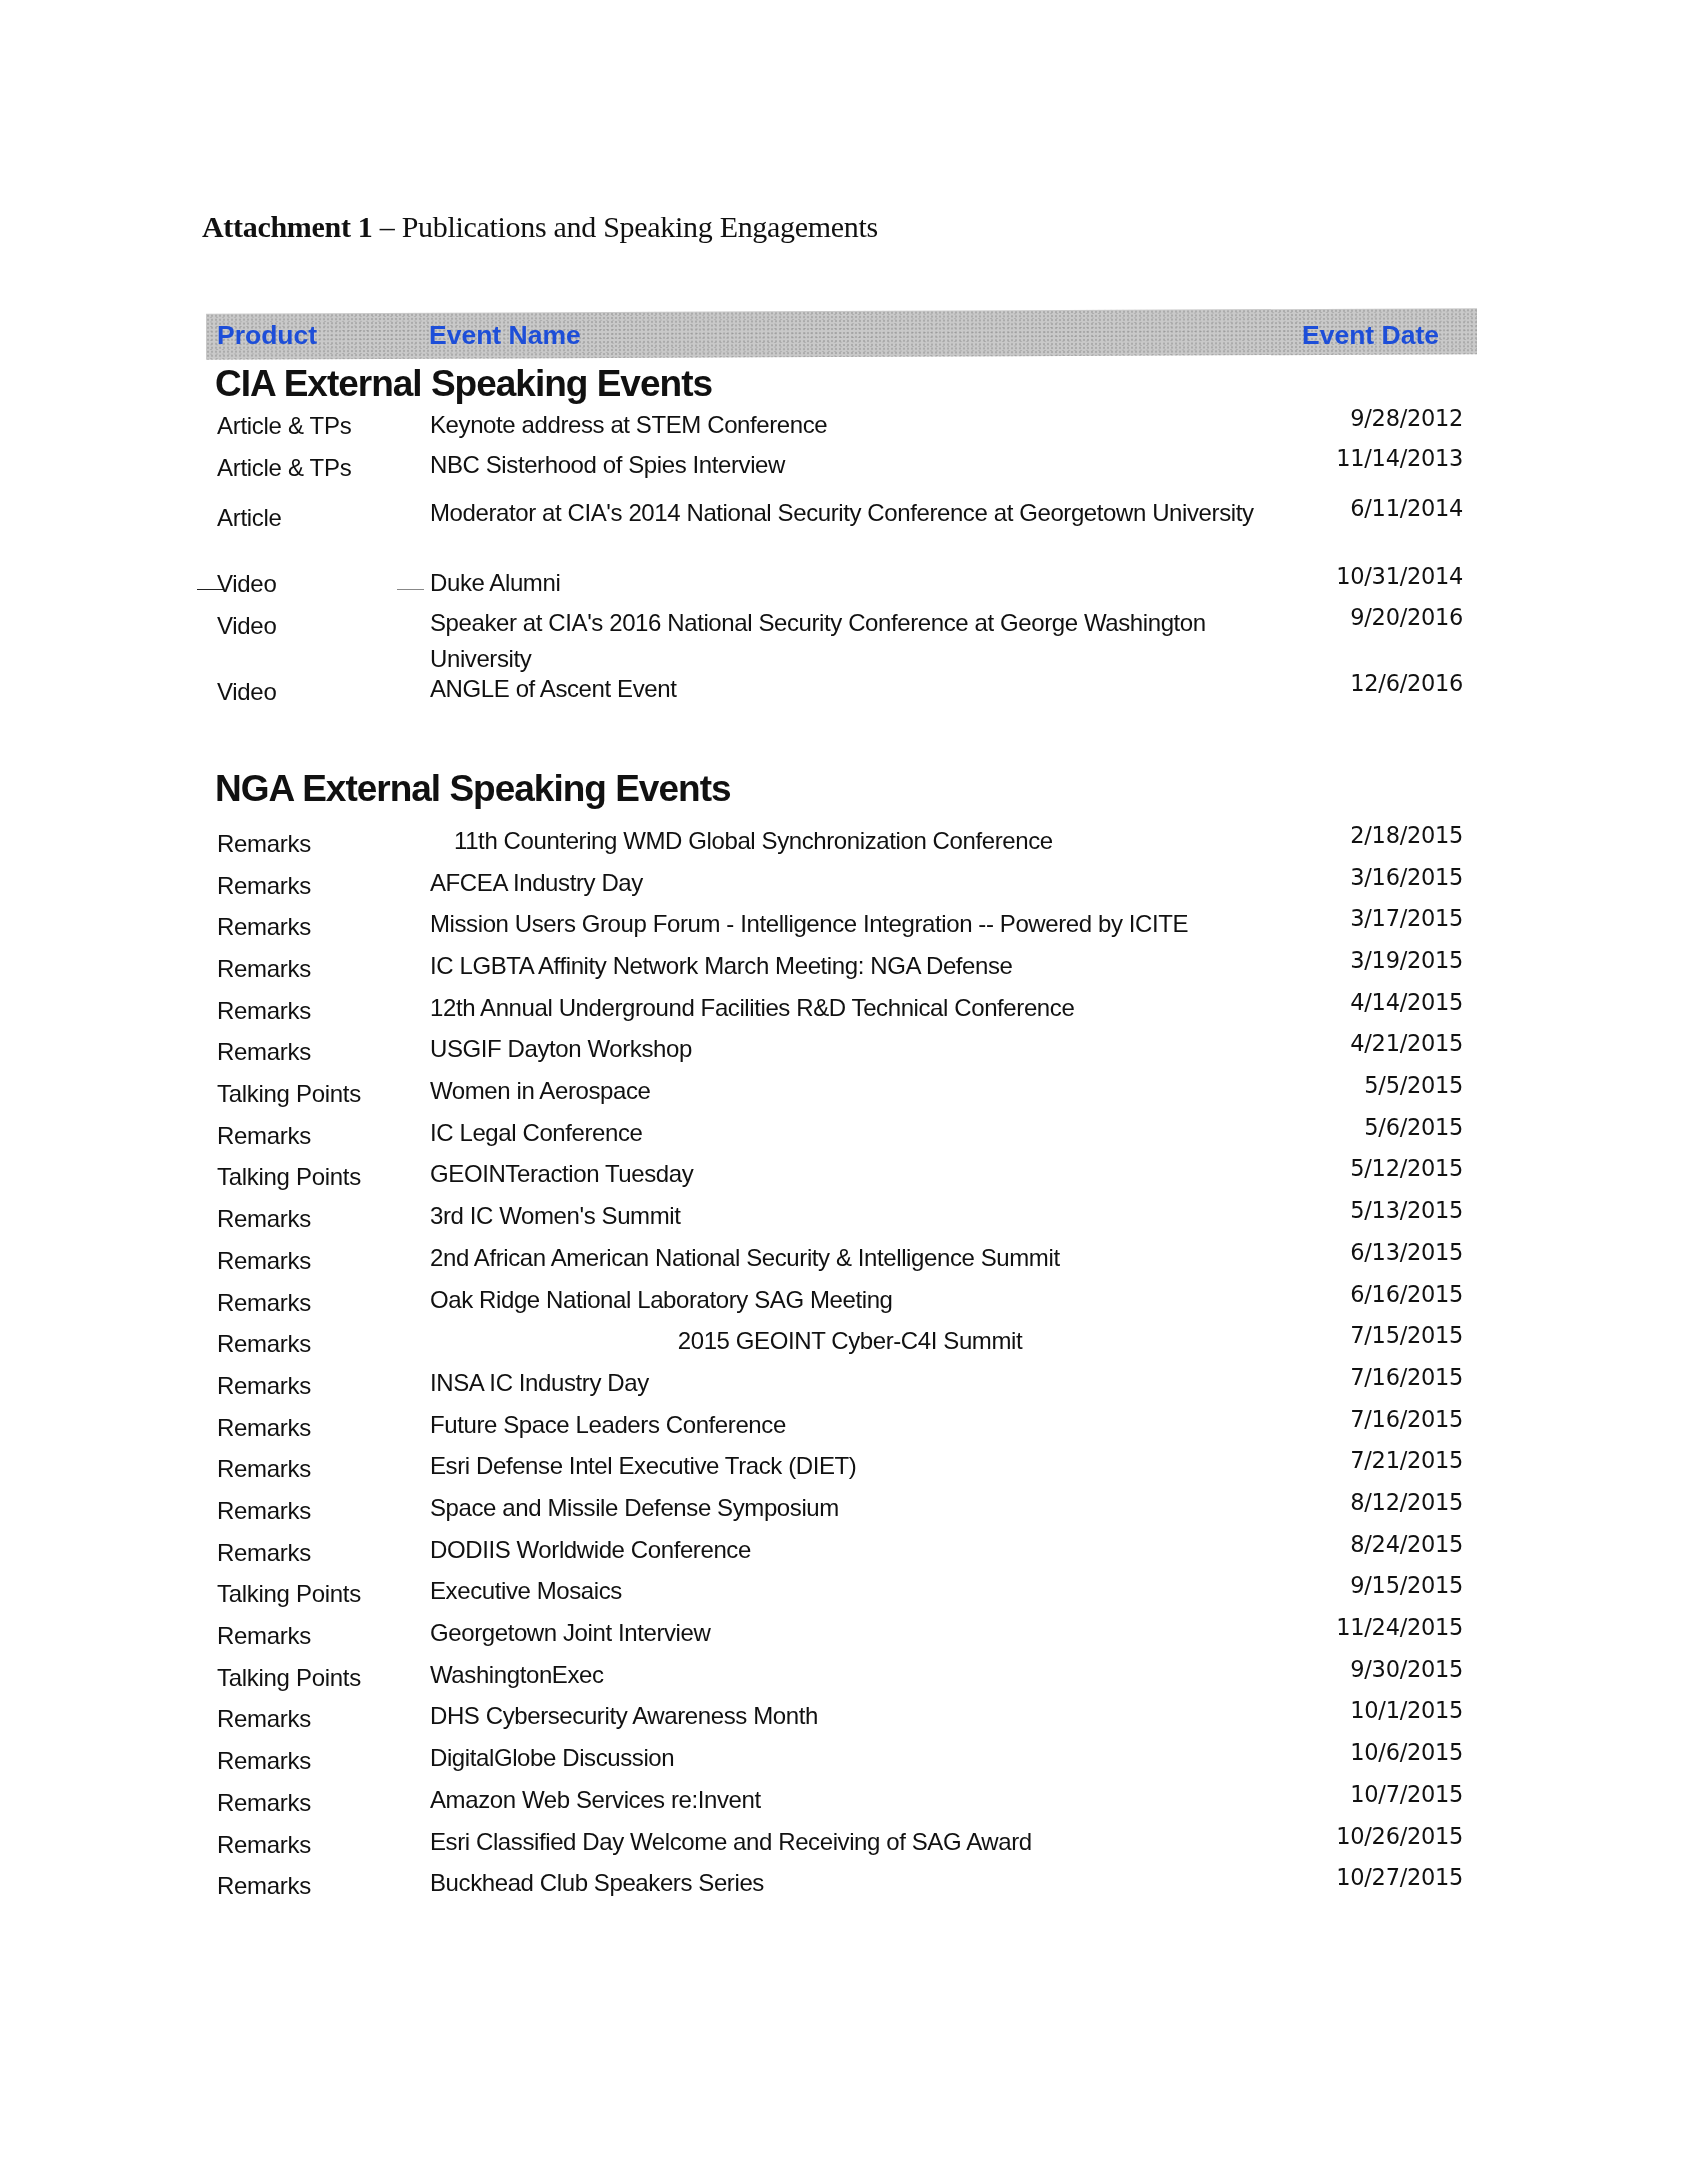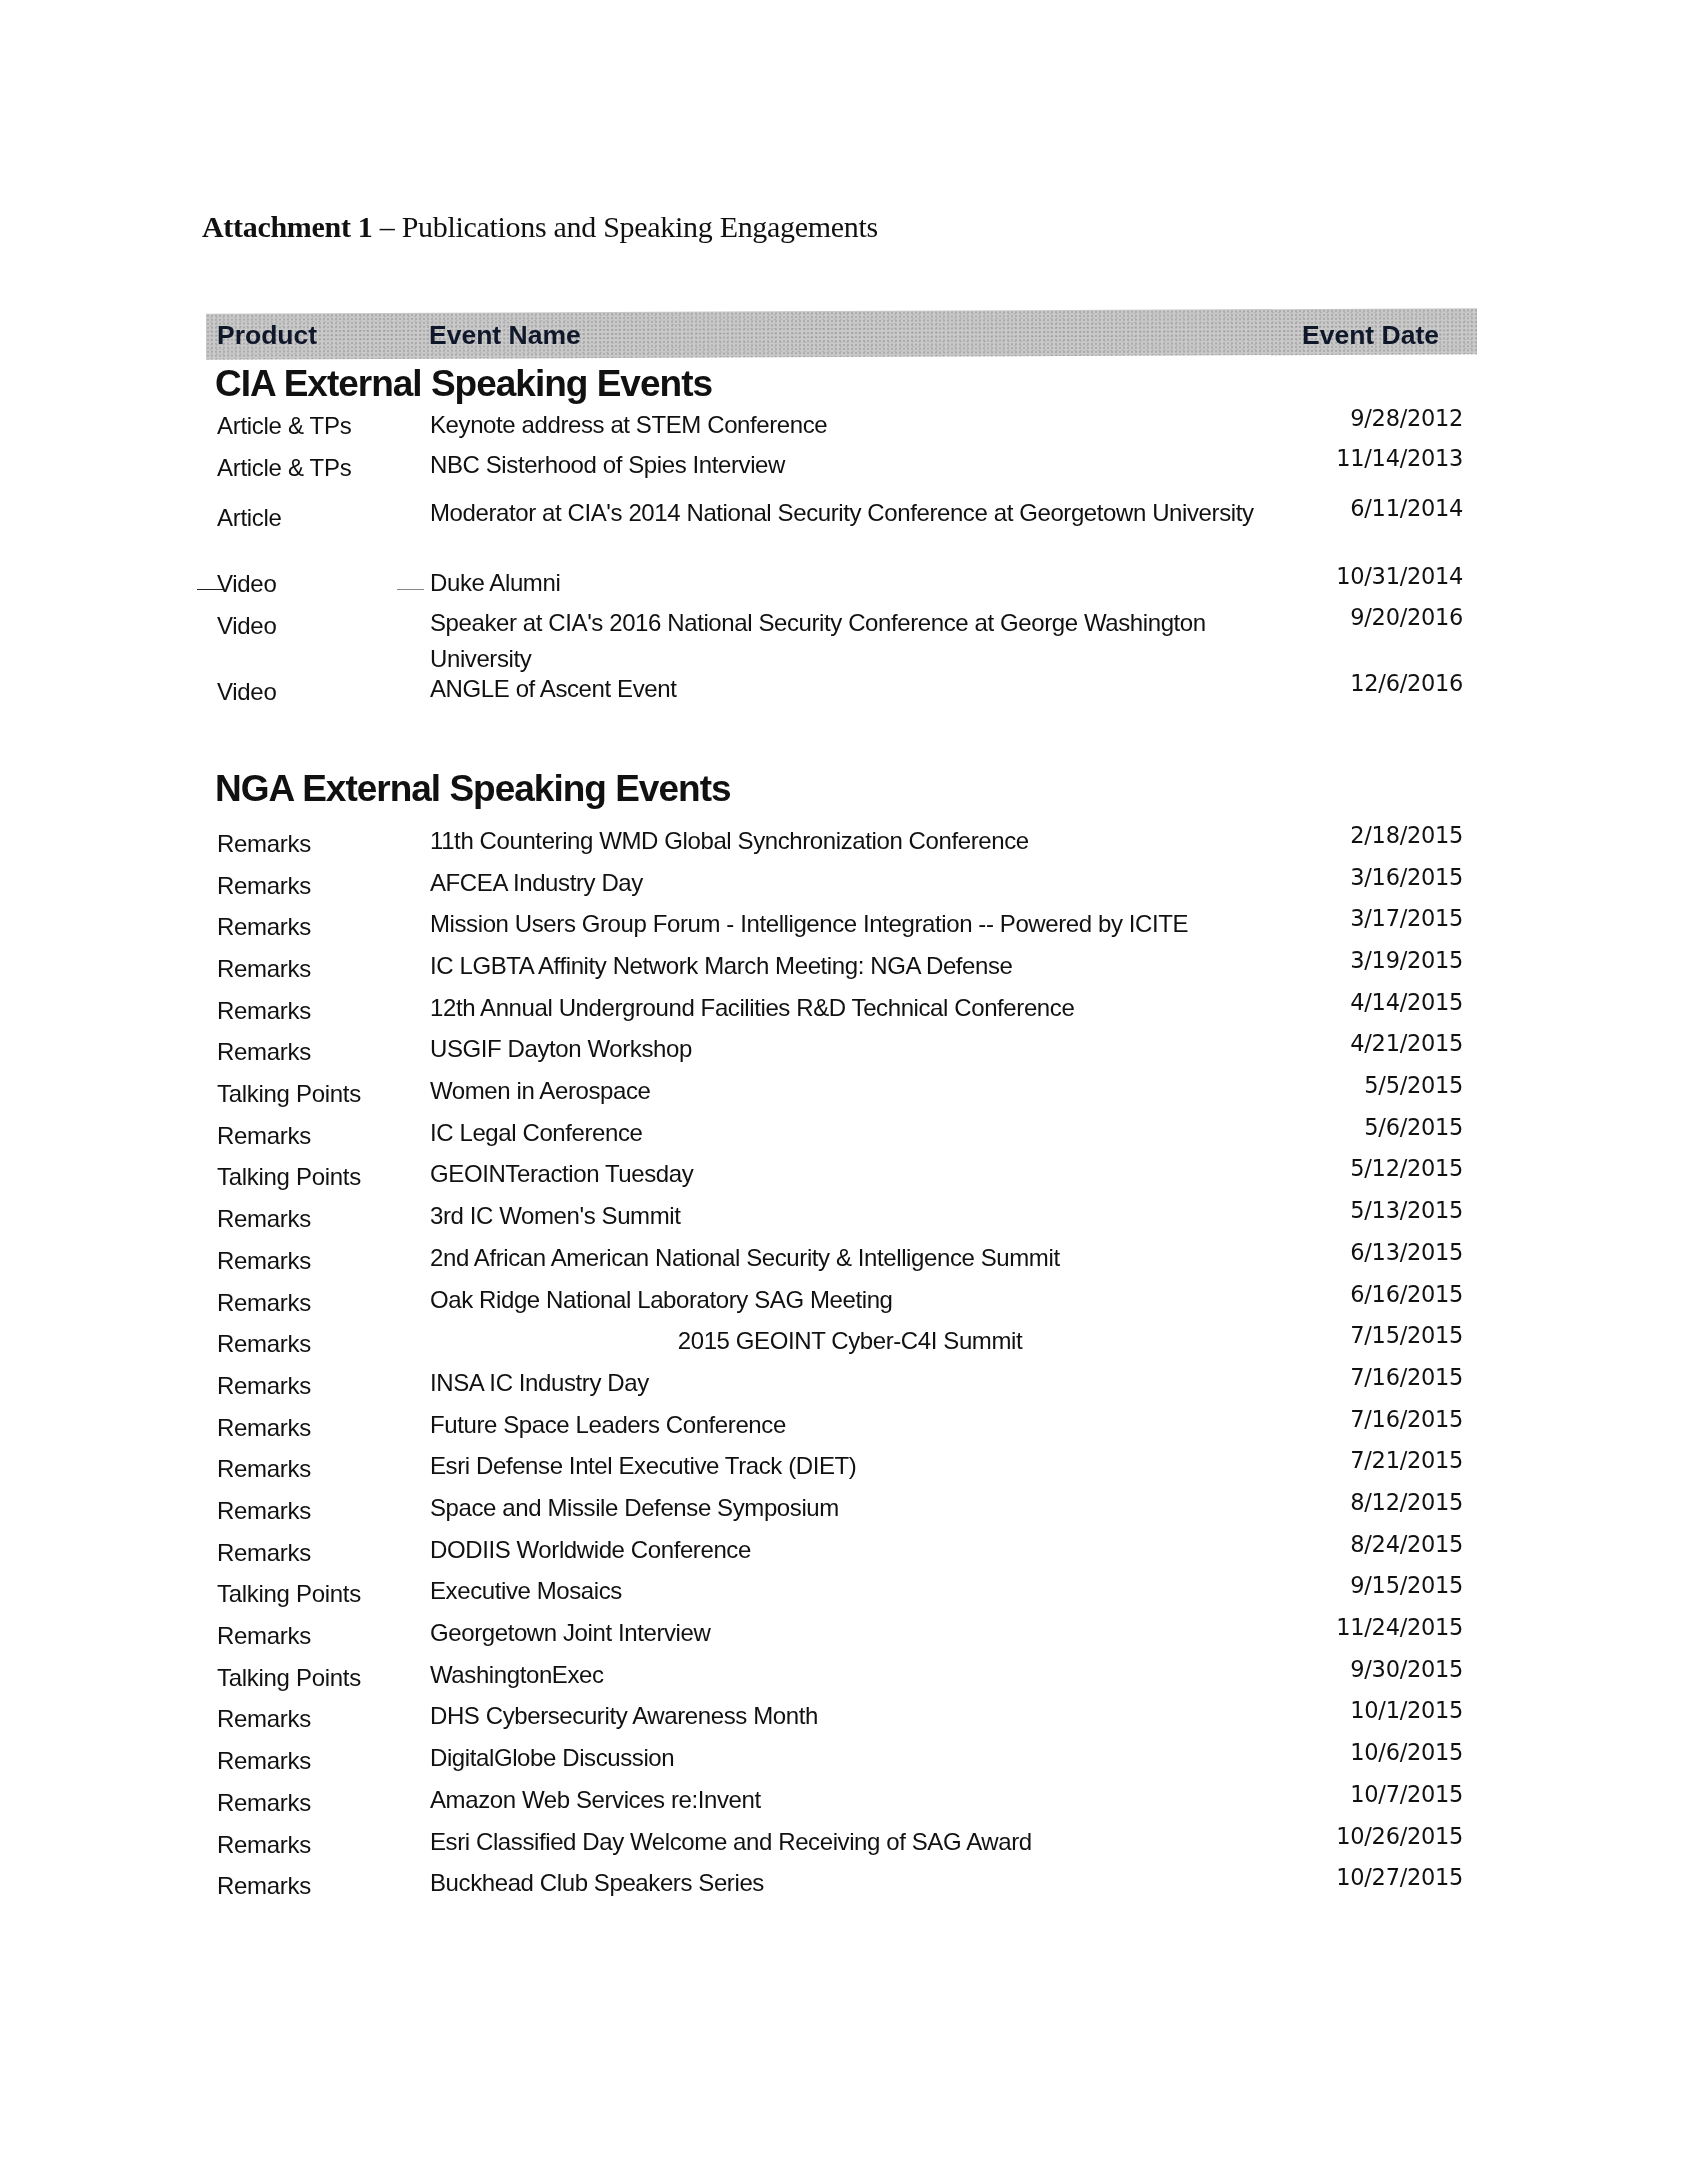--- a/index.html
+++ b/index.html
@@ -18,21 +18,21 @@
     position: absolute; left: 206px; top: 311px; width: 1271px; height: 46px;
     background-color: #c9c9c9;
     background-image:
       radial-gradient(#7a7a7a 0.7px, transparent 0.9px),
       radial-gradient(#9a9a9a 0.7px, transparent 0.9px);
     background-size: 4px 4px, 6px 4.6px;
     background-position: 0 0, 2px 1.3px;
     transform: skewY(-0.25deg);
   }
   .hcol {
-    position: absolute; top: 320px; font-weight: bold; font-size: 26.5px; color: #0f172a;
+    position: absolute; top: 320px; font-weight: bold; font-size: 26.5px; color: #1d4ed8;
     font-family: "Liberation Sans", sans-serif;
   }
   .hcol.product { left: 217px; }
   .hcol.event { left: 429px; }
   .hcol.date { left: 1302px; }
   .section-title {
     position: absolute; left: 215px; font-weight: bold; font-size: 37px;
     font-family: "Liberation Sans Narrow", "Liberation Sans", sans-serif;
     letter-spacing: -1px; white-space: nowrap;
   }
@@ -97,21 +97,21 @@
   <span class="product">Video</span>
   <span class="event" style="top:-6.6px;">ANGLE of Ascent Event</span>
   <span class="date" style="top:-8px;">12/6/2016</span>
 </div>
 
 <div class="section-title" style="top:768px;">NGA External Speaking Events</div>
 
 <div id="nga-rows">
     <div class="row" style="top: 830px;">
       <span class="product">Remarks</span>
-      <span class="event" style="top: -6.6px;">11th Countering WMD Global Synchronization Conference</span>
+      <span class="event" style="top: -6.6px; margin-left: 24px;">11th Countering WMD Global Synchronization Conference</span>
       <span class="date" style="top: -8px;">2/18/2015</span>
     </div>
     <div class="row" style="top: 872px;">
       <span class="product">Remarks</span>
       <span class="event" style="top: -6.6px;">AFCEA Industry Day</span>
       <span class="date" style="top: -8px;">3/16/2015</span>
     </div>
     <div class="row" style="top: 913px;">
       <span class="product">Remarks</span>
       <span class="event" style="top: -6.6px;">Mission Users Group Forum - Intelligence Integration -- Powered by ICITE</span>

